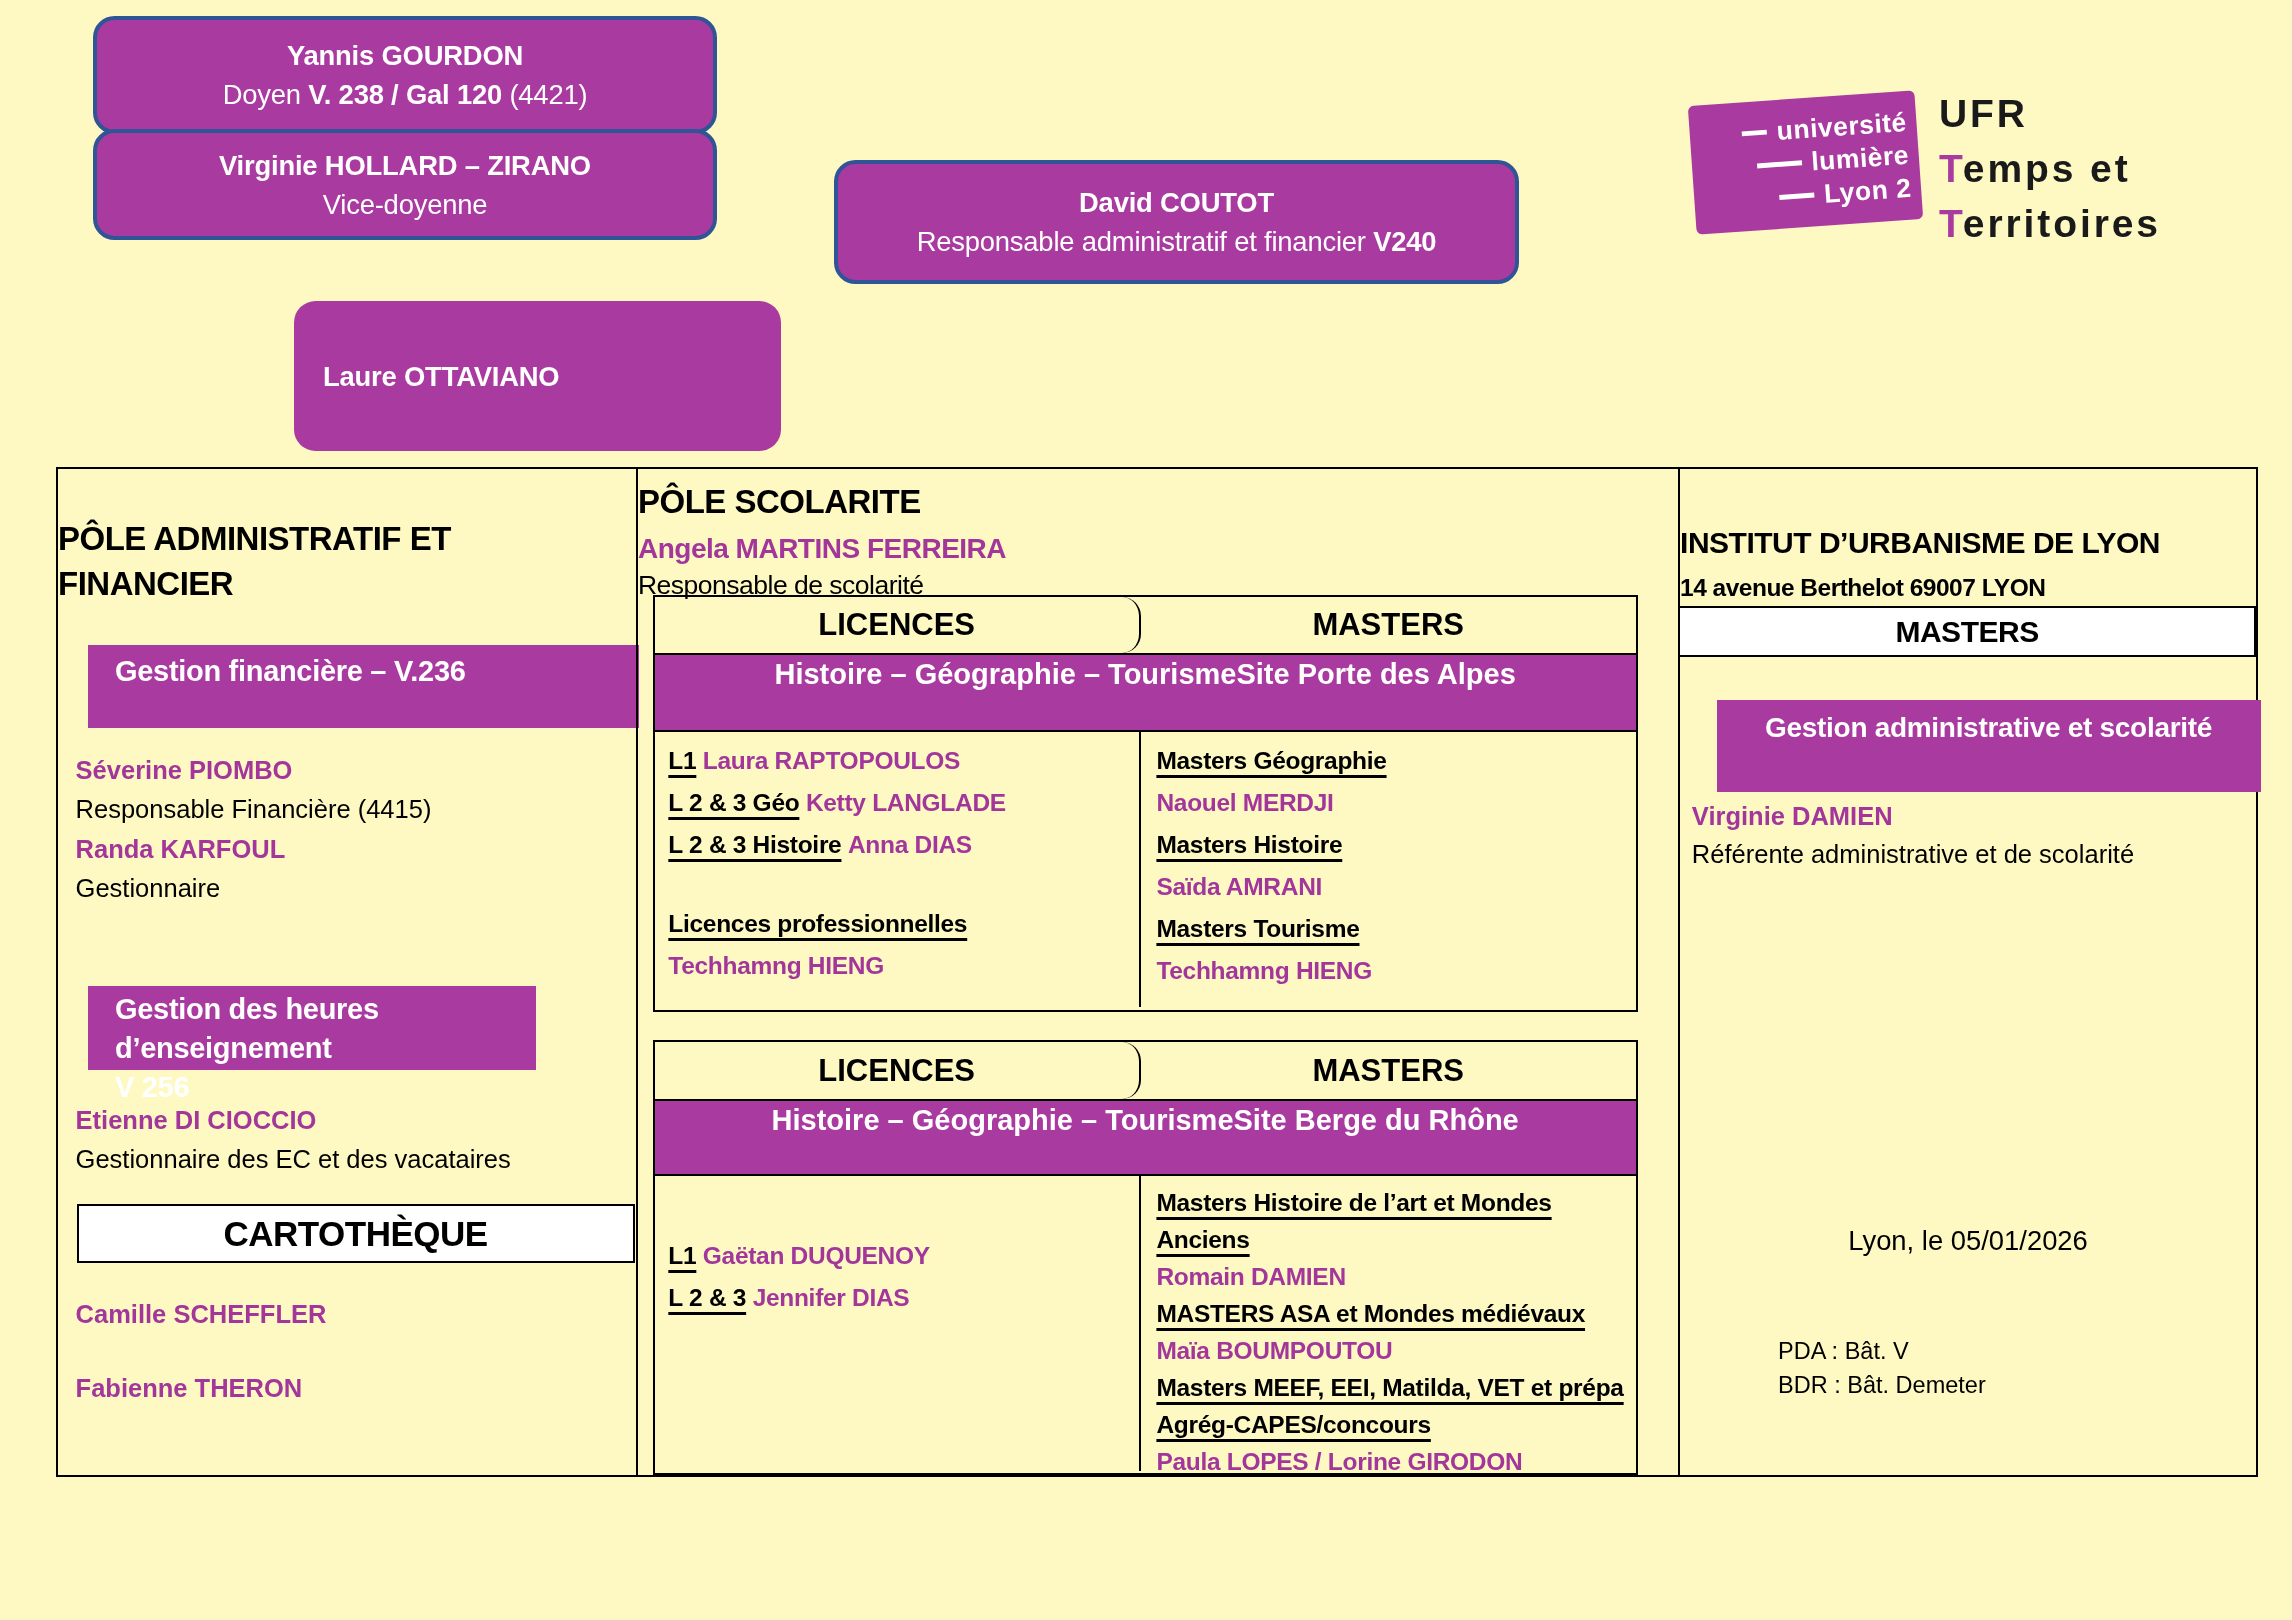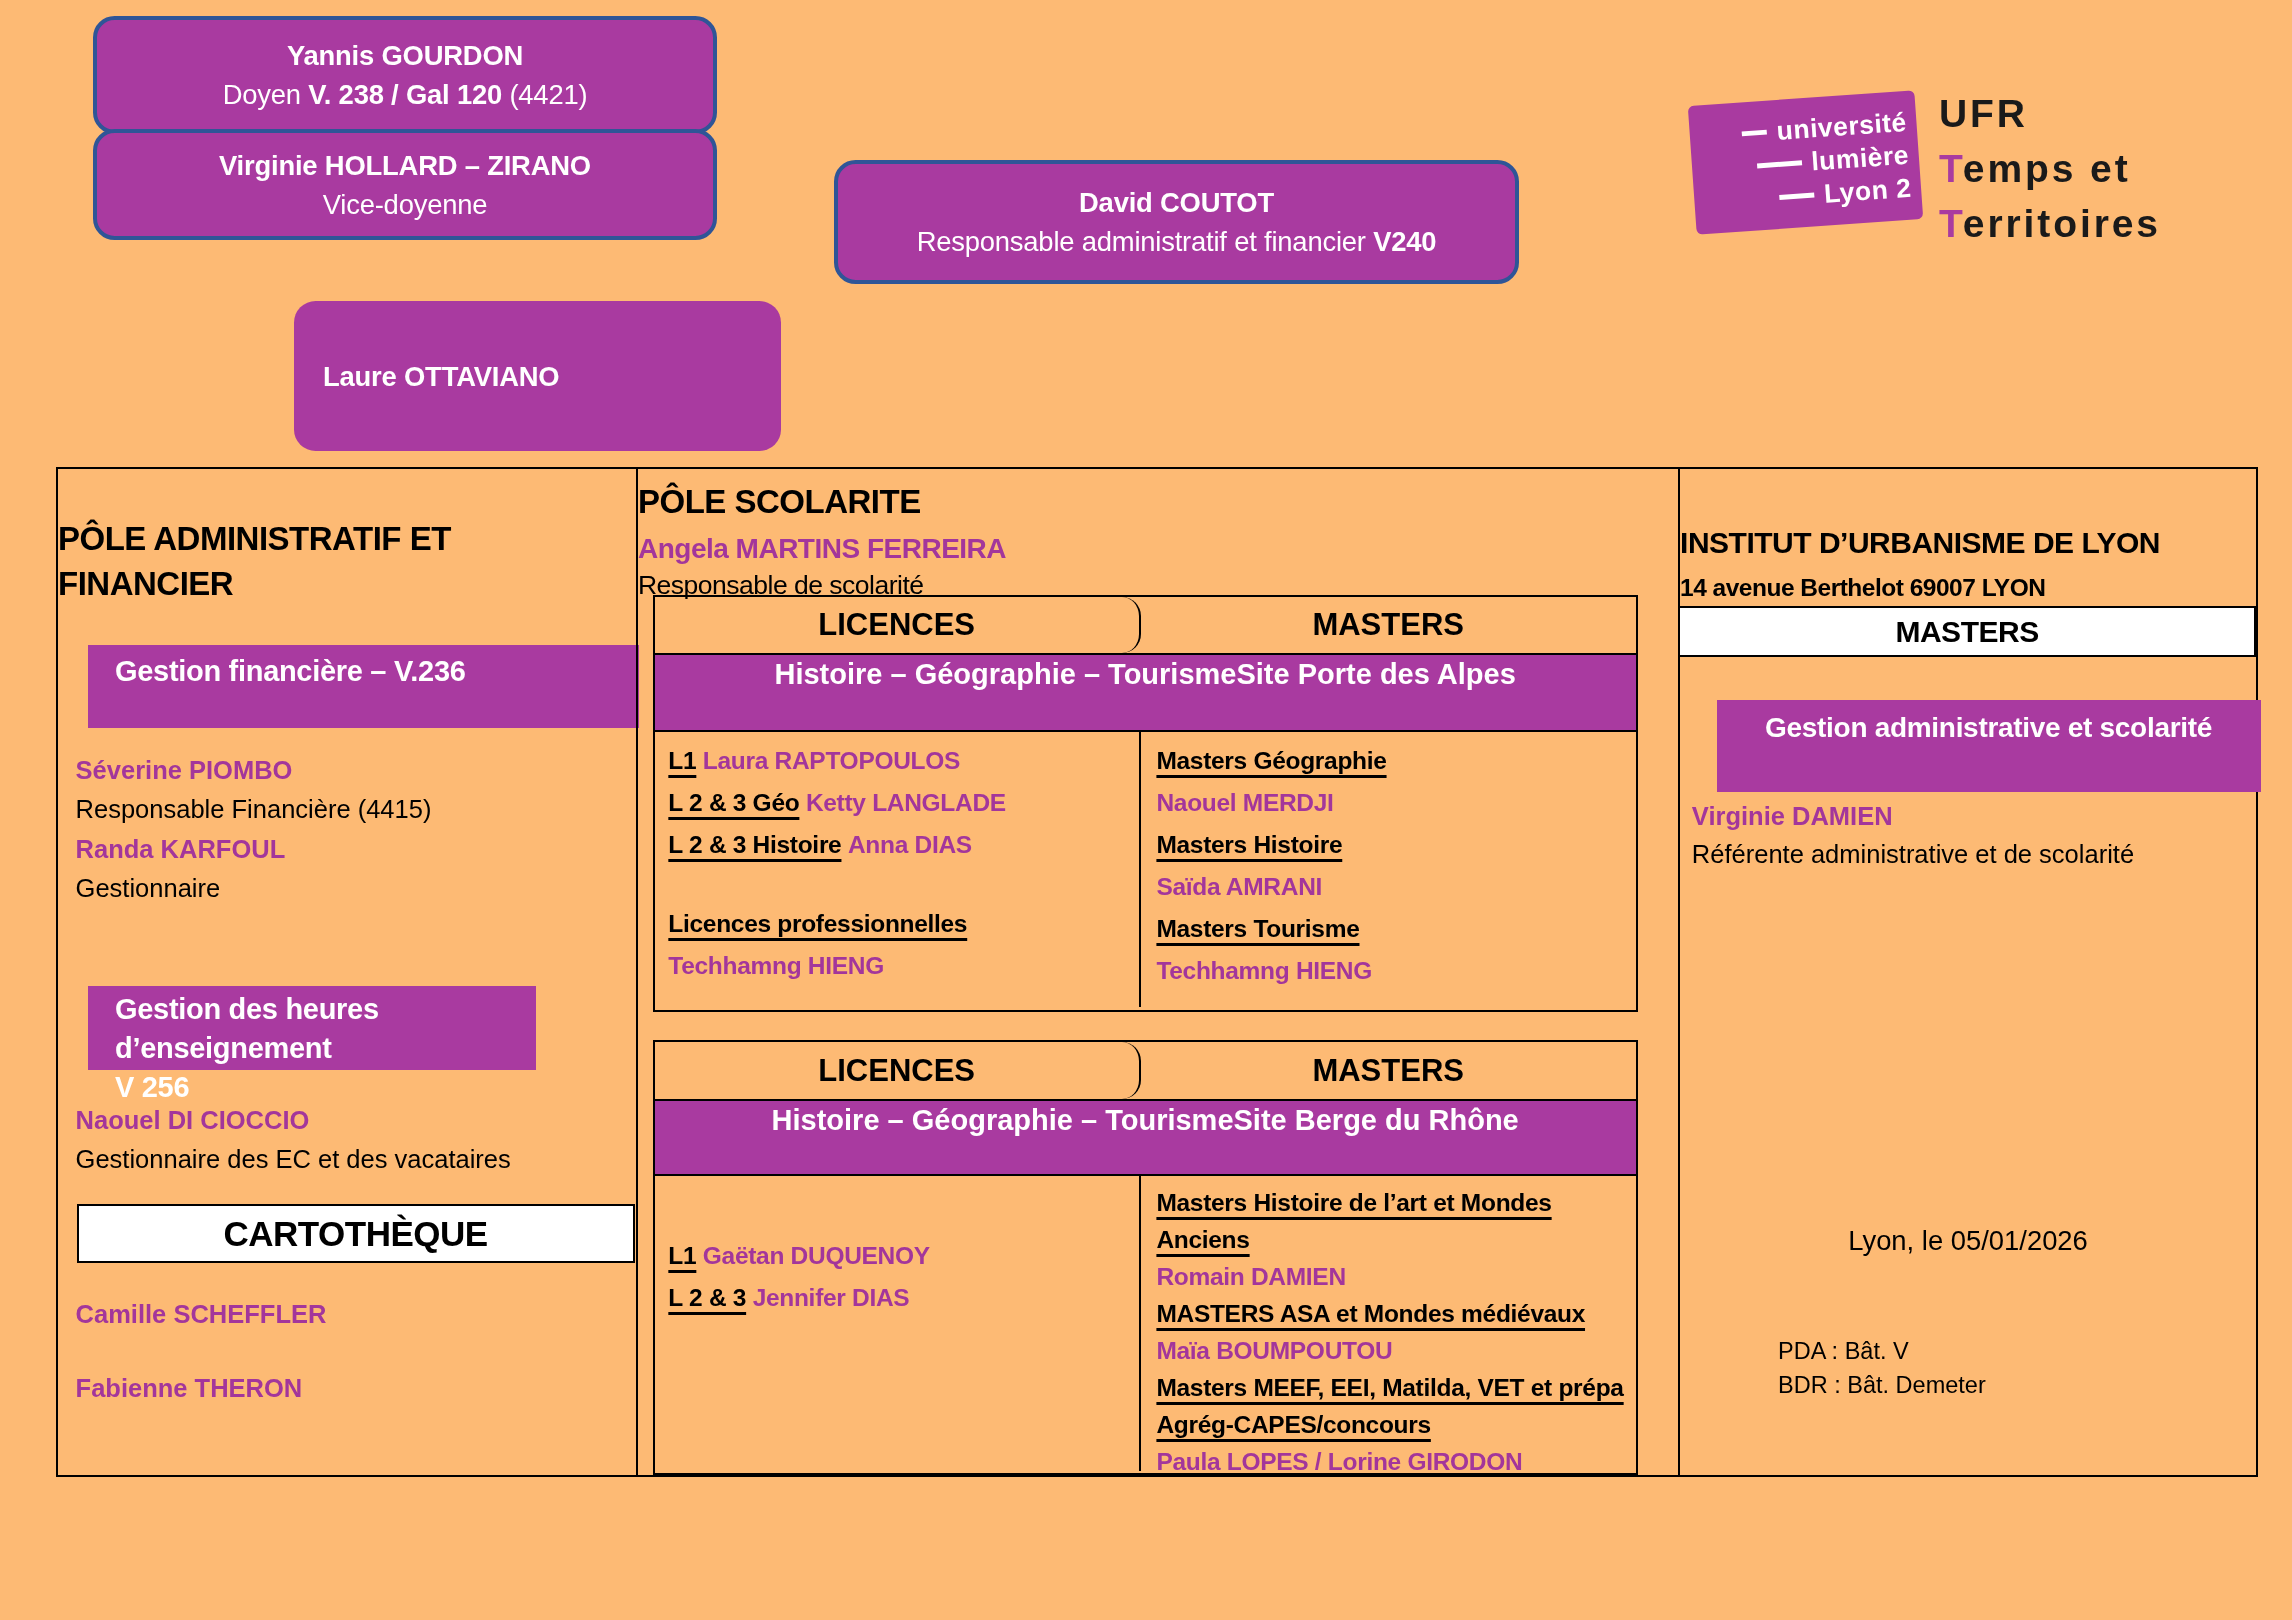--- a/index.html
+++ b/index.html
@@ -1,18 +1,18 @@
 <!DOCTYPE html>
 <html><head>
 <meta charset="utf-8">
 <style>
   * { margin:0; padding:0; box-sizing:border-box; }
   html,body { width:2293px; height:1620px; background:#ffffff; overflow:hidden;
     font-family:"Liberation Sans", sans-serif; color:#000; }
-  .canvas { position:relative; width:2293px; height:1620px; background:#fdba74; }
+  .canvas { position:relative; width:2293px; height:1620px; background:#fef9c3; }
 
   
   .hbox { position:absolute; background:#A93AA0; border-radius:21.6px; color:#fff;
     display:flex; flex-direction:column; justify-content:center; text-align:center;
     font-size:27.4px; line-height:39px; letter-spacing:-0.2px; }
   .hbox-blue { border:4.9px solid #2F5597; }
   .hbox .bname { font-weight:bold; }
   .b { font-weight:bold; }
   .hbox-left { text-align:left; padding-left:29px; padding-right:23.5px; }
 
@@ -126,21 +126,21 @@
       <div class="txtline pname" style="left:17.6px; top:282px;">Séverine PIOMBO</div>
       <div class="txtline" style="left:17.6px; top:321px;">Responsable Financière (4415)</div>
       <div class="txtline pname" style="left:17.6px; top:361px;">Randa KARFOUL</div>
       <div class="txtline" style="left:17.6px; top:400px;">Gestionnaire</div>
 
       <div class="banner" style="left:17.6px; top:517px; width:448px; height:84px; padding:3.9px 9.8px 0 27.4px;">
         <div>Gestion des heures d’enseignement</div>
         <div>V 256</div>
       </div>
 
-      <div class="txtline pname" style="left:17.6px; top:632px;">Naouel DI CIOCCIO</div>
+      <div class="txtline pname" style="left:17.6px; top:632px;">Etienne DI CIOCCIO</div>
       <div class="txtline" style="left:17.6px; top:671px;">Gestionnaire des EC et des vacataires</div>
 
       <div class="whitebox" style="left:18.6px; top:735px; width:558px; height:59px; font-size:35px;">CARTOTHÈQUE</div>
 
       <div class="txtline pname" style="left:17.6px; top:826px;">Camille SCHEFFLER</div>
       <div class="txtline pname" style="left:17.6px; top:900px;">Fabienne THERON</div>
     </div>
 
     <div class="cell cell-mid">
       <div class="coltitle" style="top:9.8px;">PÔLE SCOLARITE</div>

